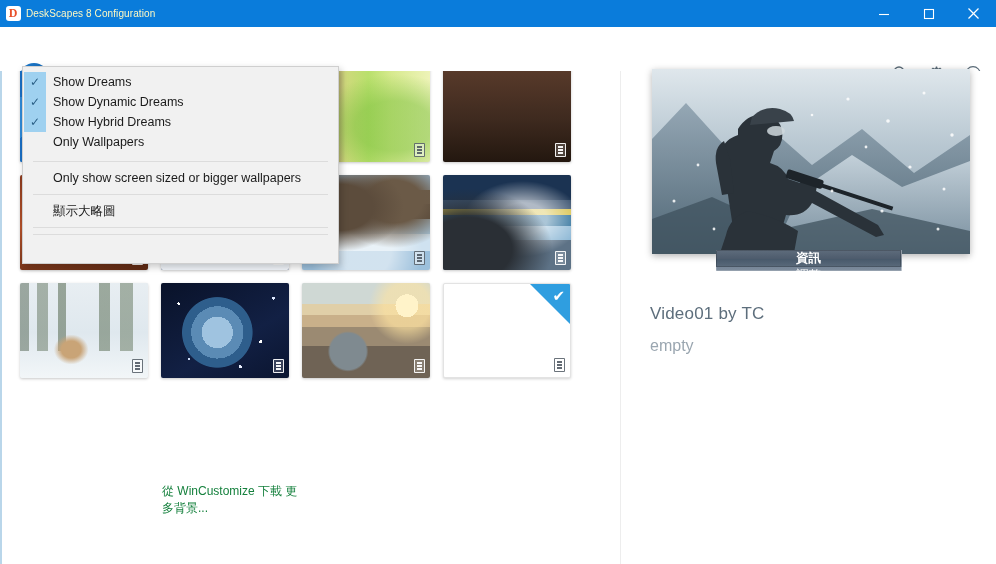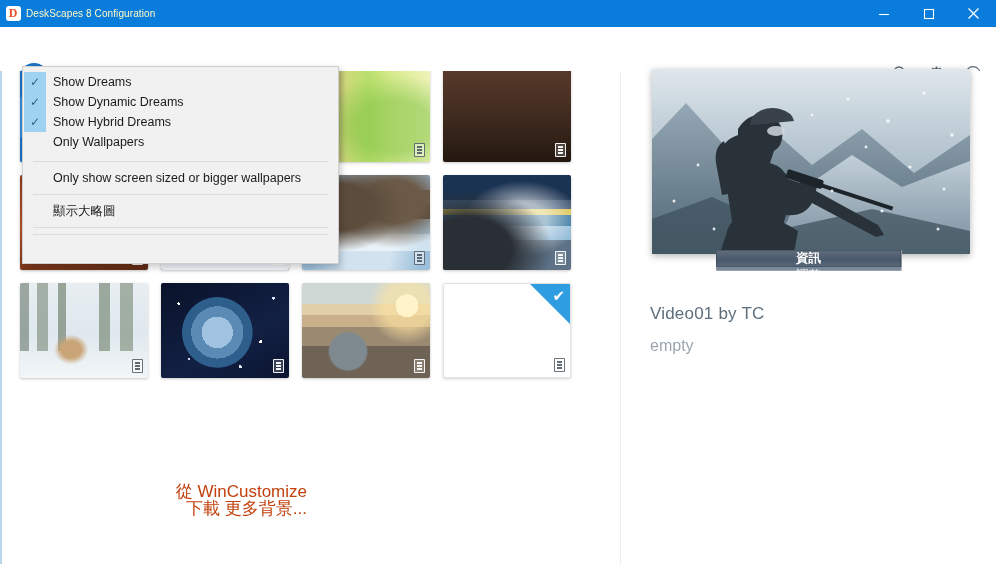--- a/index.html
+++ b/index.html
@@ -125,21 +125,21 @@
     position: absolute; right: 0; top: 0;
     width: 0; height: 0;
     border-top: 40px solid #2f9ee0; border-left: 40px solid transparent;
   }
   .dl-check {
     position: absolute; right: 5px; top: 4px; color: #fff;
     font-size: 15px; line-height: 1; font-weight: bold;
   }
   .dl-label {
     position: absolute; left: 160px; top: 412px; width: 145px;
-    text-align: right; color: #c2410c; font-size: 17px; line-height: 17px;
+    text-align: left; color: #15803d; font-size: 12px; line-height: 17px;
   }
 
   
   .preview {
     position: absolute; left: 31px; top: -2px; width: 318px; height: 185px;
     background: #32424e; box-shadow: 0 2px 7px rgba(0,0,0,.3);
     overflow: hidden;
   }
   .tabs {
     position: absolute; left: 95px; top: 179px;

